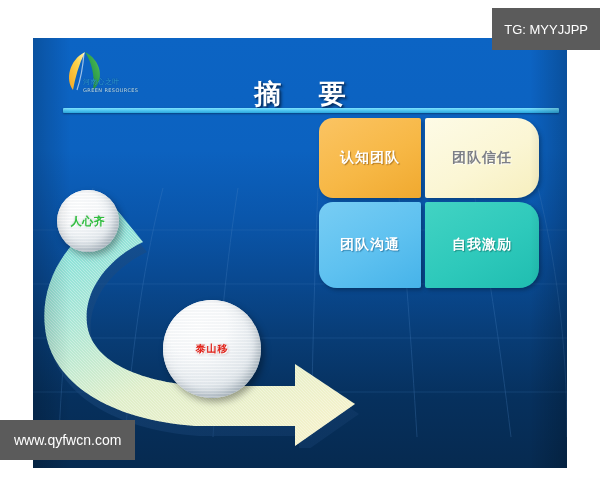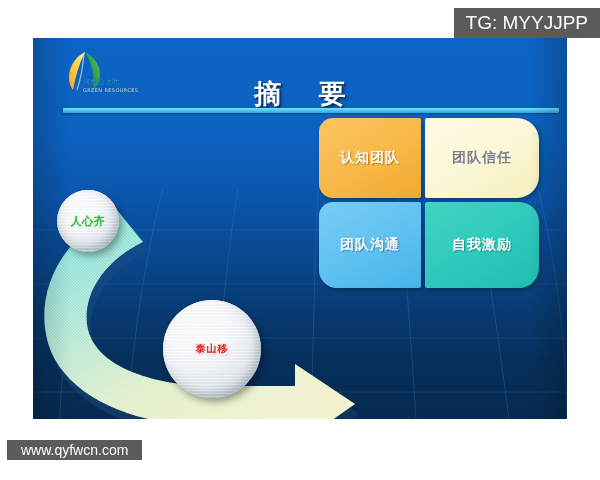--- a/index.html
+++ b/index.html
@@ -5,21 +5,21 @@
   html,body{margin:0;padding:0;}
   body{
     width:600px;height:480px;overflow:hidden;
     background:#ffffff;
     font-family:"DejaVu Sans","Liberation Sans",sans-serif;
     position:relative;
   }
 
   
   #slide{
-    position:absolute;left:33px;top:38px;width:534px;height:381px;
+    position:absolute;left:33px;top:38px;width:534px;height:430px;
     overflow:hidden;
     background:
       linear-gradient(180deg,
         #0c64c4 0%,
         #0c62c0 26%,
         #0a56ab 42%,
         #094a93 55%,
         #083c75 70%,
         #06305d 84%,
         #062a50 100%);
@@ -130,24 +130,24 @@
     text-shadow:1px 1px 0 rgba(255,255,255,.9), 1px 1px 3px rgba(120,0,0,.4);
   }
 
   
   .watermark{
     position:absolute;background:#5b5b5b;color:#ffffff;
     display:flex;align-items:center;
     font-family:"Liberation Sans",sans-serif;
   }
   #wm-tg{
-    right:0;top:8px;height:30px;padding:0 12px;font-size:19px;
+    right:0;top:8px;height:30px;padding:6px 12px;font-size:13px;
   }
   #wm-site{
-    left:7px;bottom:20px;height:20px;padding:0 14px;font-size:14px;
+    left:0;bottom:20px;height:40px;padding:0 14px;font-size:14px;
   }
 </style>
 </head>
 <body>
 
 <div id="slide">
 
   <svg class="globe" viewBox="0 0 534 249" preserveAspectRatio="none">
     <g stroke="#3f79b8" stroke-width="1" fill="none" opacity="0.45">
       <path d="M0 42 H534"></path>

